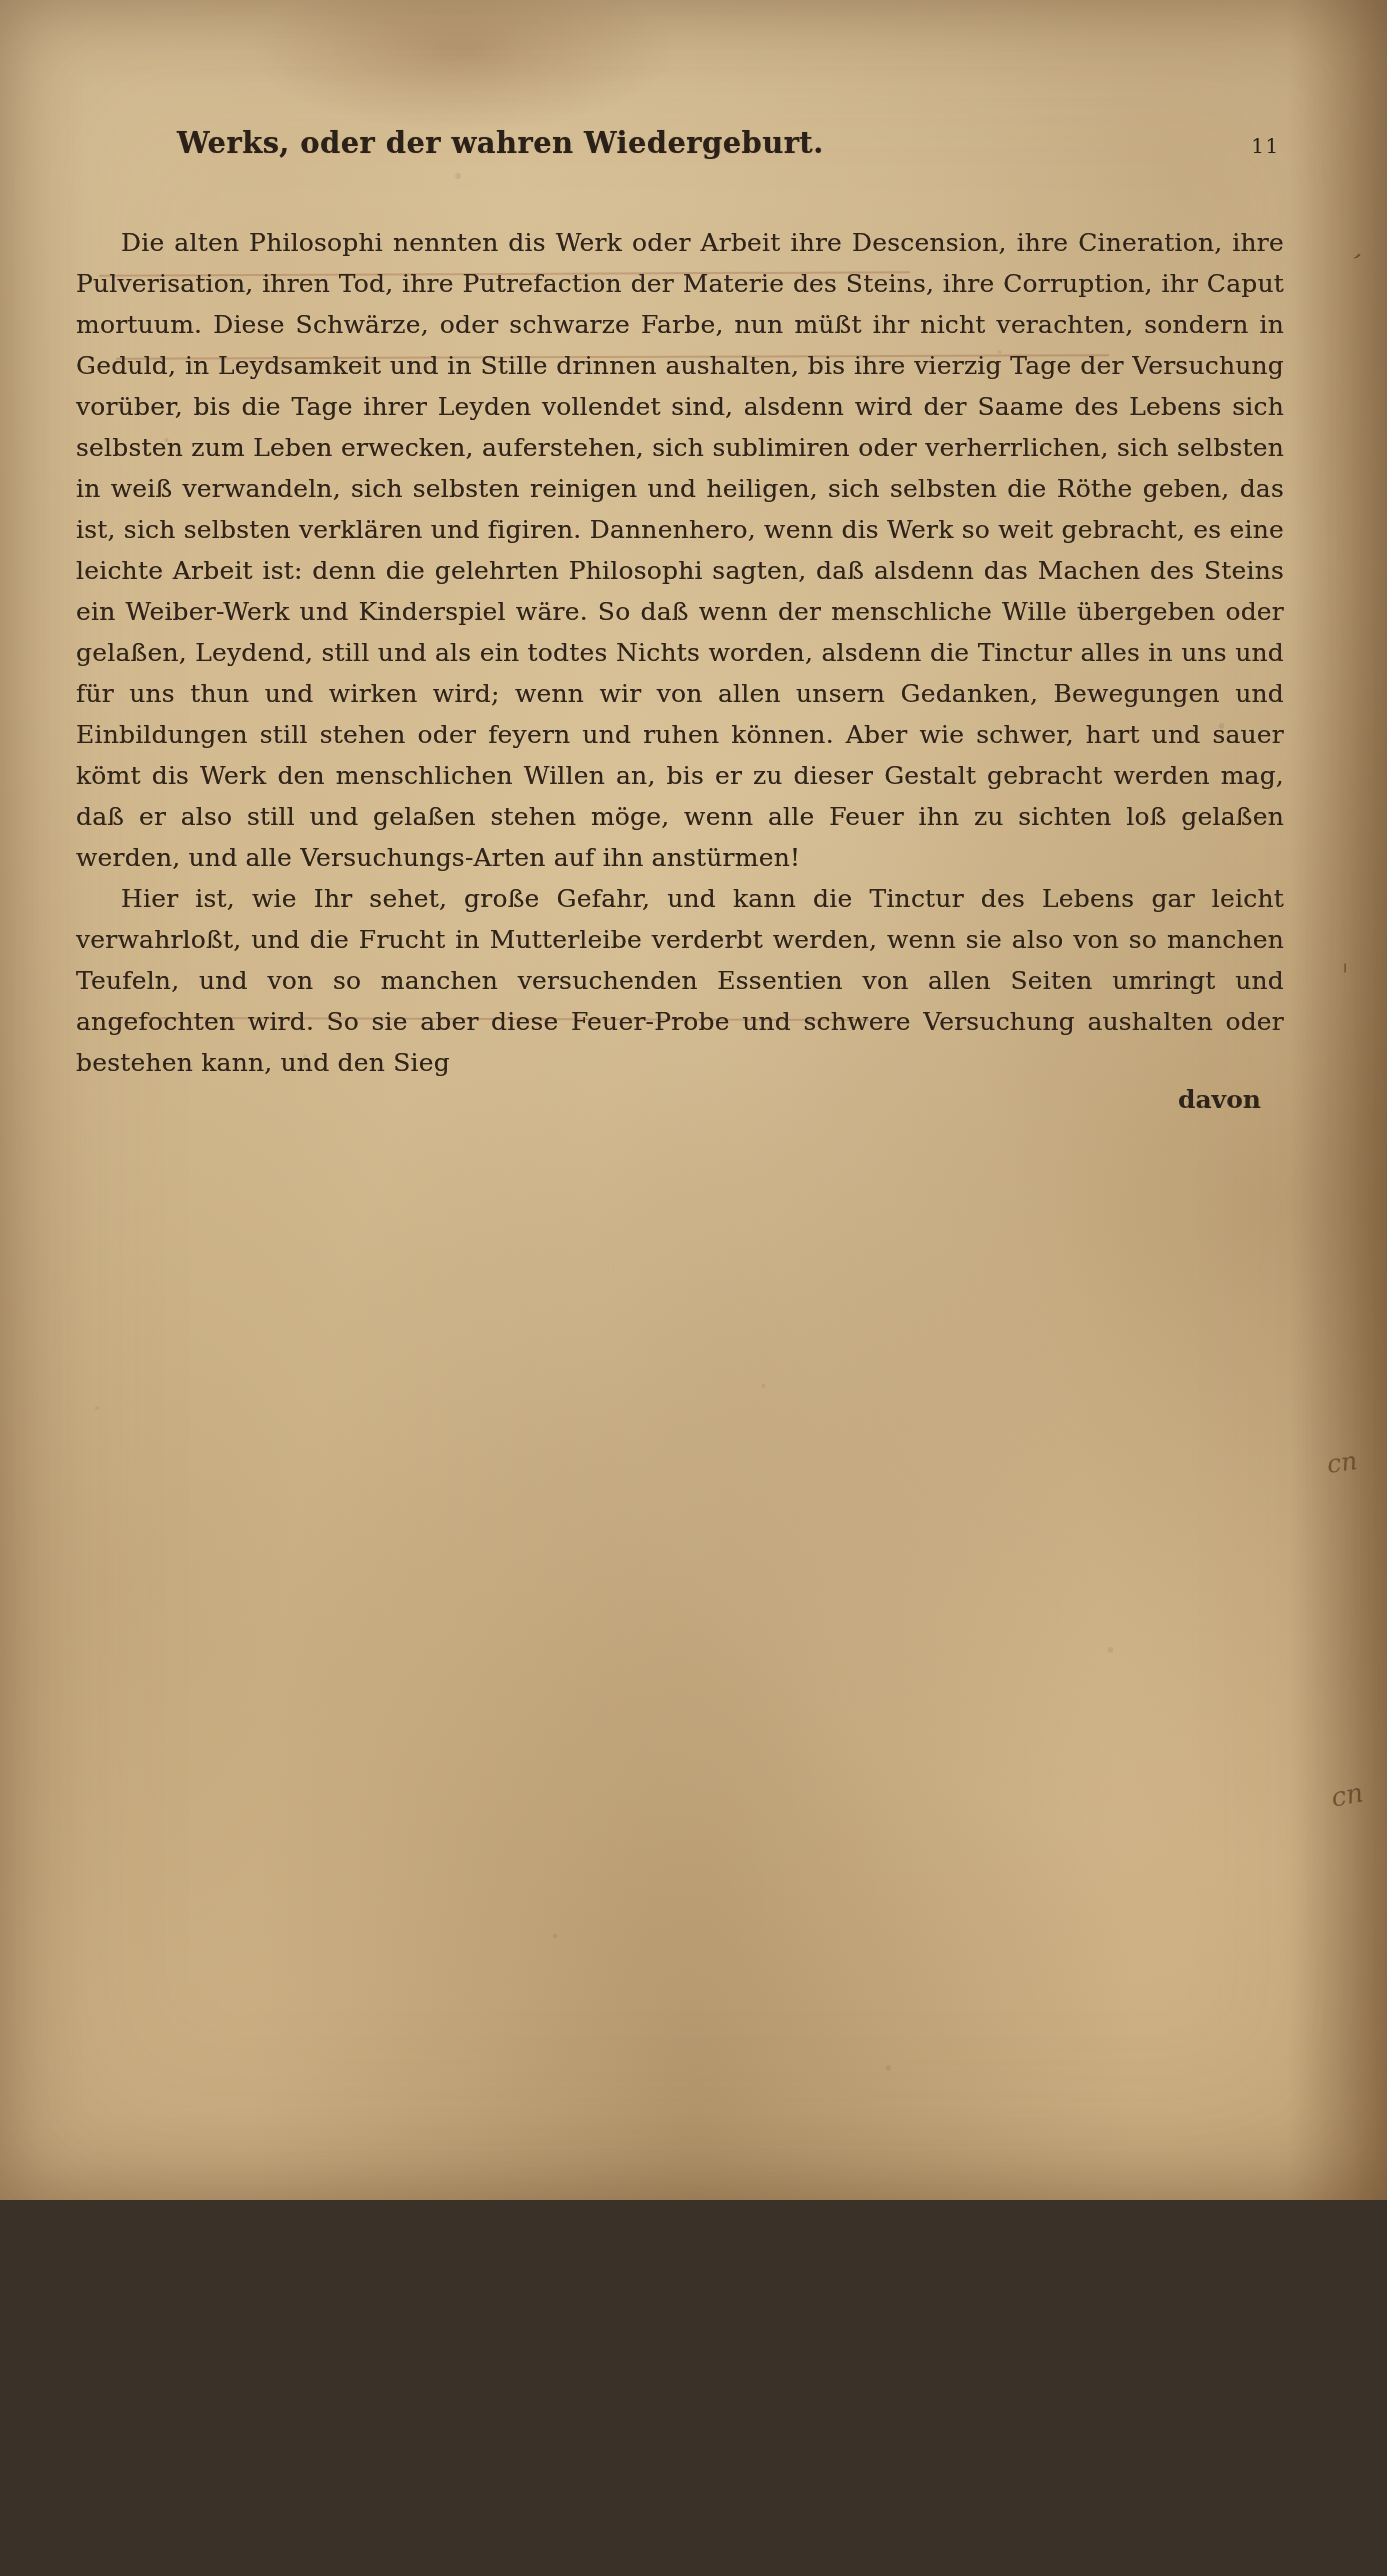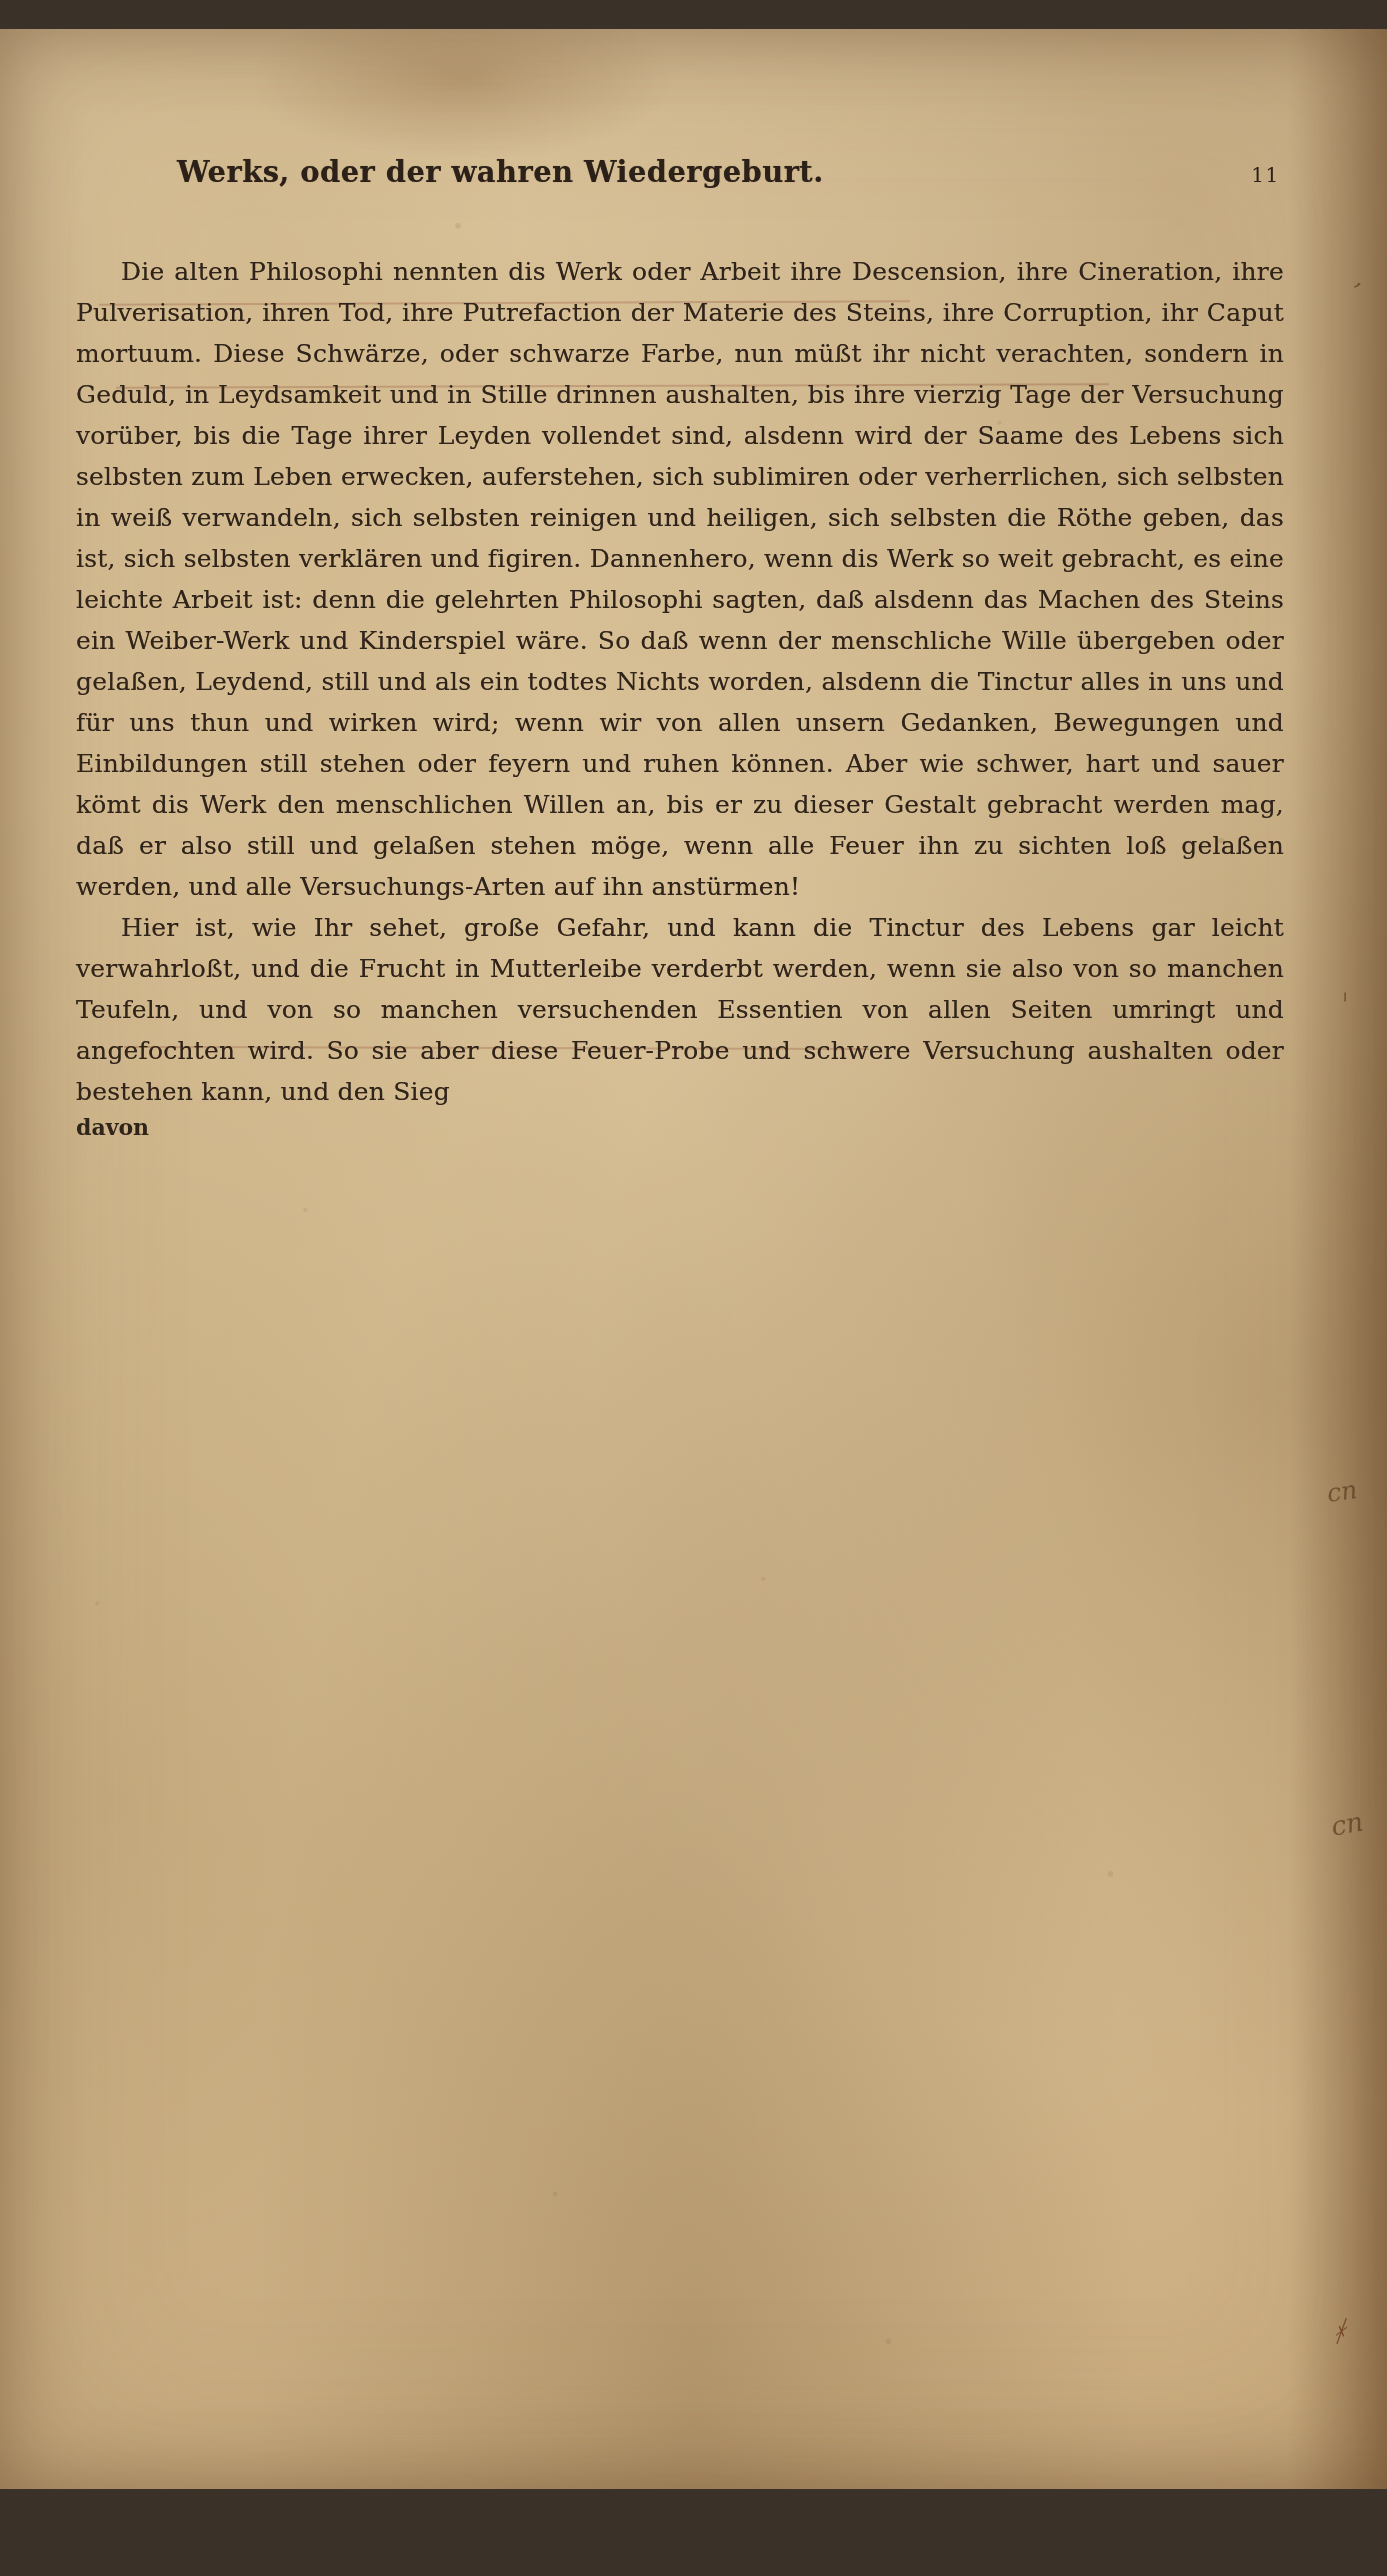--- a/index.html
+++ b/index.html
@@ -6,31 +6,30 @@
     margin: 0;
     padding: 0;
     background: #3a3128;
   }
   body {
     font-family: "DejaVu Serif", serif;
   }
   .page {
     position: relative;
     width: 1388px;
-    height: 2460px;
+    height: 2200px;
     overflow: hidden;
     background:
       radial-gradient(ellipse at 18% 12%, rgba(190,160,110,0.40) 0%, rgba(190,160,110,0) 45%),
       radial-gradient(ellipse at 85% 8%, rgba(170,140,95,0.45) 0%, rgba(170,140,95,0) 40%),
       radial-gradient(ellipse at 92% 55%, rgba(160,128,85,0.50) 0%, rgba(160,128,85,0) 38%),
       radial-gradient(ellipse at 8% 72%, rgba(175,145,100,0.42) 0%, rgba(175,145,100,0) 40%),
       radial-gradient(ellipse at 50% 96%, rgba(150,120,80,0.45) 0%, rgba(150,120,80,0) 45%),
       radial-gradient(ellipse at 60% 40%, rgba(226,205,166,0.55) 0%, rgba(226,205,166,0) 60%),
       linear-gradient(160deg, #e3cfab 0%, #dcc59e 25%, #d7bf95 50%, #d2b78c 75%, #c9ab7e 100%);
-    margin-top: 29px;
   }
   
   .grain {
     position: absolute;
     inset: 0;
     pointer-events: none;
     background-image:
       radial-gradient(circle at 12% 20%, rgba(120,85,50,0.16) 0 1.7px, transparent 2.5px),
       radial-gradient(circle at 33% 8%,  rgba(120,85,50,0.13) 0 2.5px, transparent 3.3px),
       radial-gradient(circle at 72% 16%, rgba(120,85,50,0.12) 0 1.7px, transparent 2.5px),
@@ -109,25 +108,25 @@
     font-family: "DejaVu Serif", serif;
     font-size: 25px;
     line-height: 41px;
     letter-spacing: 0.2px;
     text-align: justify;
     text-shadow: 0 0 0.5px rgba(70,45,25,0.55);
   }
   p.para + p.para { margin-top: 0; }
   .indent { display: inline-block; width: 45px; }
   .catchword {
-    text-align: left;
+    text-align: right;
     padding-right: 23px;
     font-family: "DejaVu Serif", serif;
     font-weight: bold;
-    font-size: 22px;
+    font-size: 25px;
     color: #2f241b;
     margin-top: 1.7px;
   }
 
   
   .margin-mark {
     position: absolute;
     color: #6d4a2c;
     font-family: "DejaVu Serif", serif;
     font-style: italic;

